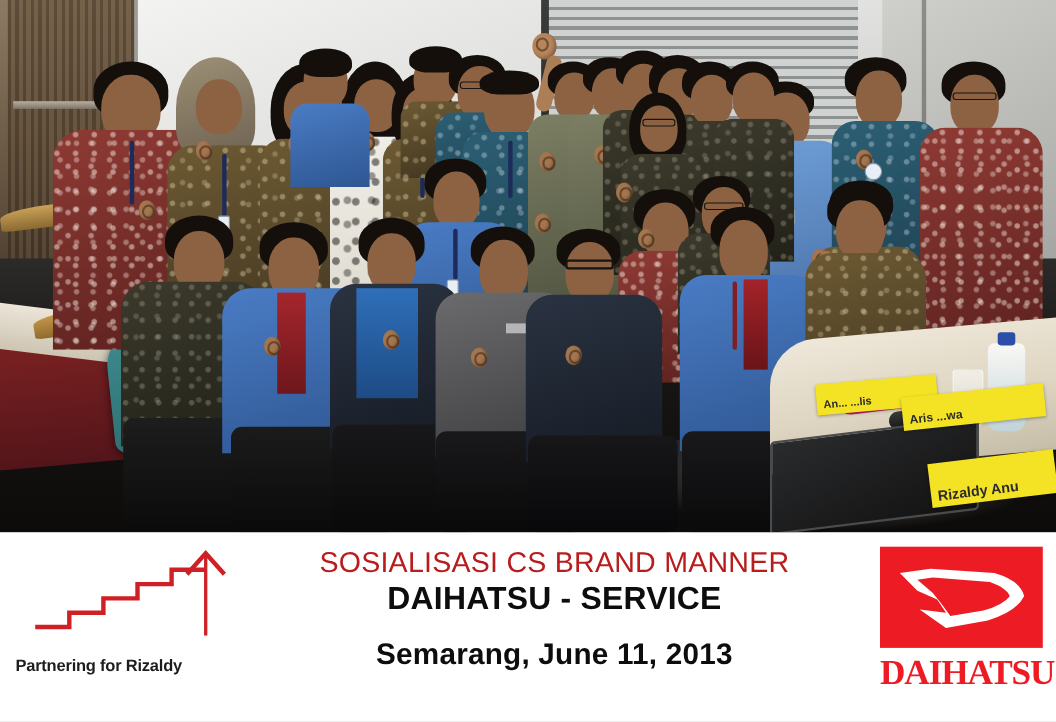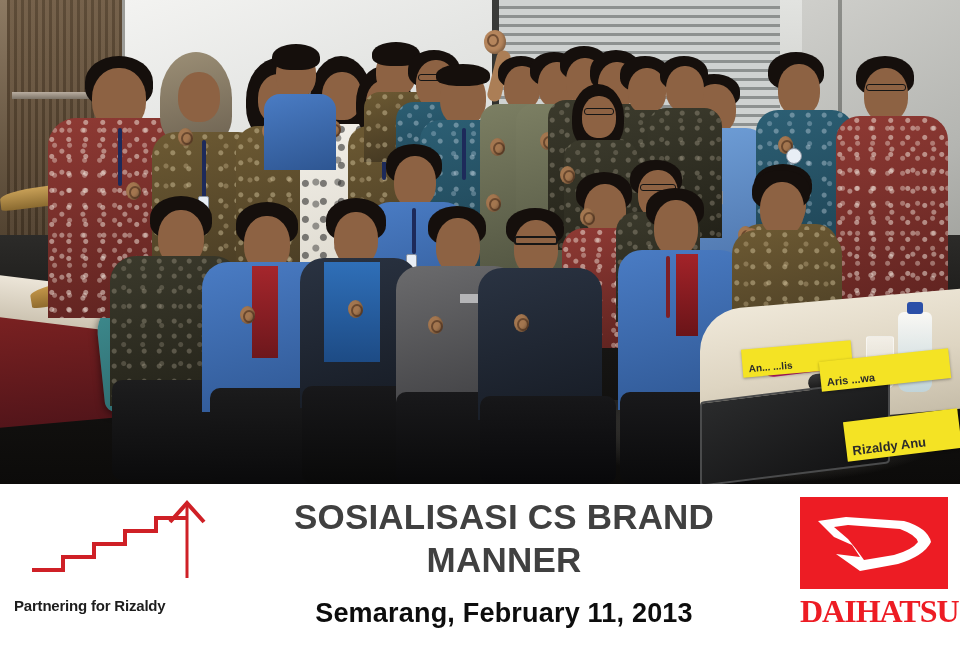--- a/index.html
+++ b/index.html
@@ -244,21 +244,21 @@
     font-weight:bold; font-size:15px; color:#1d1d1d; letter-spacing:-.2px;
   }
 
   
   .titles{
     position:absolute; left:224px; top:12px; width:560px;
     text-align:center;
   }
   .t-line1{
     font-family:"Liberation Sans", sans-serif;
-    font-weight:bold; font-size:35px; color:#404040;
+    font-weight:normal; font-size:26px; color:#b91c1c;
     letter-spacing:.2px; line-height:1.22;
   }
   .t-line2{
     font-family:"Liberation Sans", sans-serif;
     font-weight:bold; font-size:29px; color:#0d0d0d;
     letter-spacing:.2px; line-height:1.22;
   }
   .t-line3{
     font-family:"Liberation Sans", sans-serif;
     font-weight:bold; font-size:27px; color:#0d0d0d;
@@ -541,21 +541,22 @@
       <svg class="bg-stairs" viewBox="0 0 215 78">
         <polyline points="24,70 55,70 55,57 86,57 86,44 117,44 117,31 148,31 148,18 179,18" fill="none" stroke="#cf2026" stroke-width="4"></polyline>
         <polyline points="162,22 179,3 196,22" fill="none" stroke="#cf2026" stroke-width="4"></polyline>
         <line x1="179" y1="3" x2="179" y2="78" stroke="#cf2026" stroke-width="3"></line>
       </svg>
       <div class="bg-tag">Partnering for Rizaldy</div>
     </div>
 
     <div class="titles">
       <div class="t-line1">SOSIALISASI CS BRAND MANNER</div>
-      <div class="t-line3">Semarang, February 11, 2013</div>
+      <div class="t-line2">DAIHATSU - SERVICE</div>
+      <div class="t-line3">Semarang, June 11, 2013</div>
     </div>
 
     <div class="dai">
       <div class="dai-box">
         <svg class="dai-mark" viewBox="0 0 124 68">
           <path d="M6 12 L34 8 L92 12 Q116 19 119 33 Q112 47 86 55 L48 62 L24 45 L48 48 L40 36 L22 28 Z" fill="#ffffff"></path>
           <path d="M22 18 L36 16 L88 20 Q104 26 106 33 Q100 41 82 46 L52 51 L44 40 L36 30 Z" fill="#ed1c24"></path>
         </svg>
       </div>
       <div class="dai-word">DAIHATSU</div>

